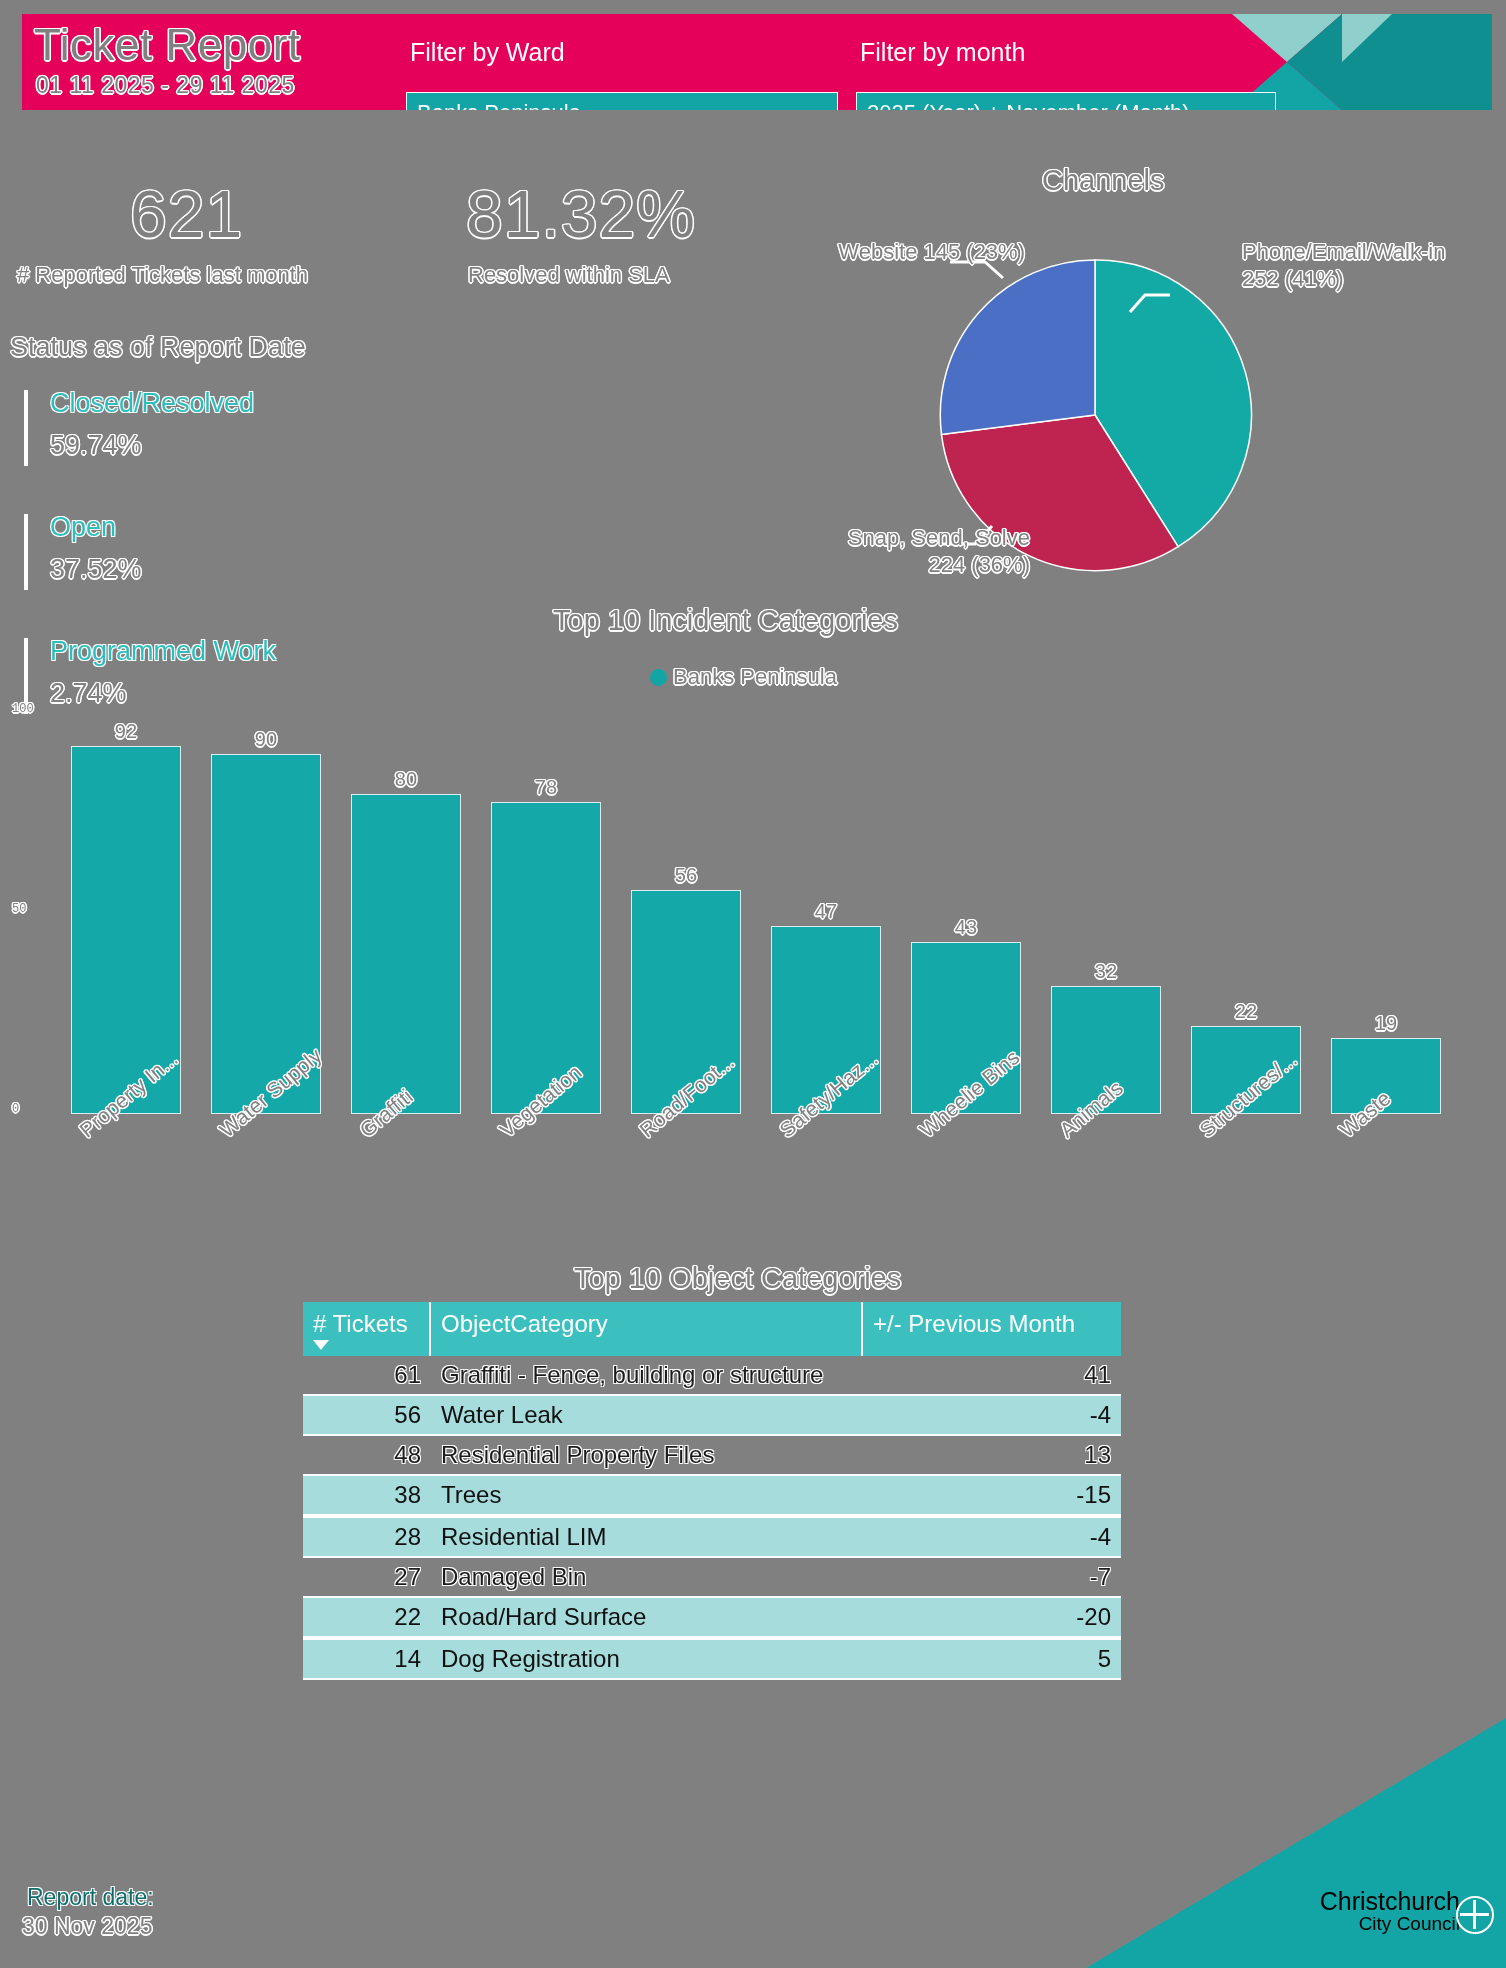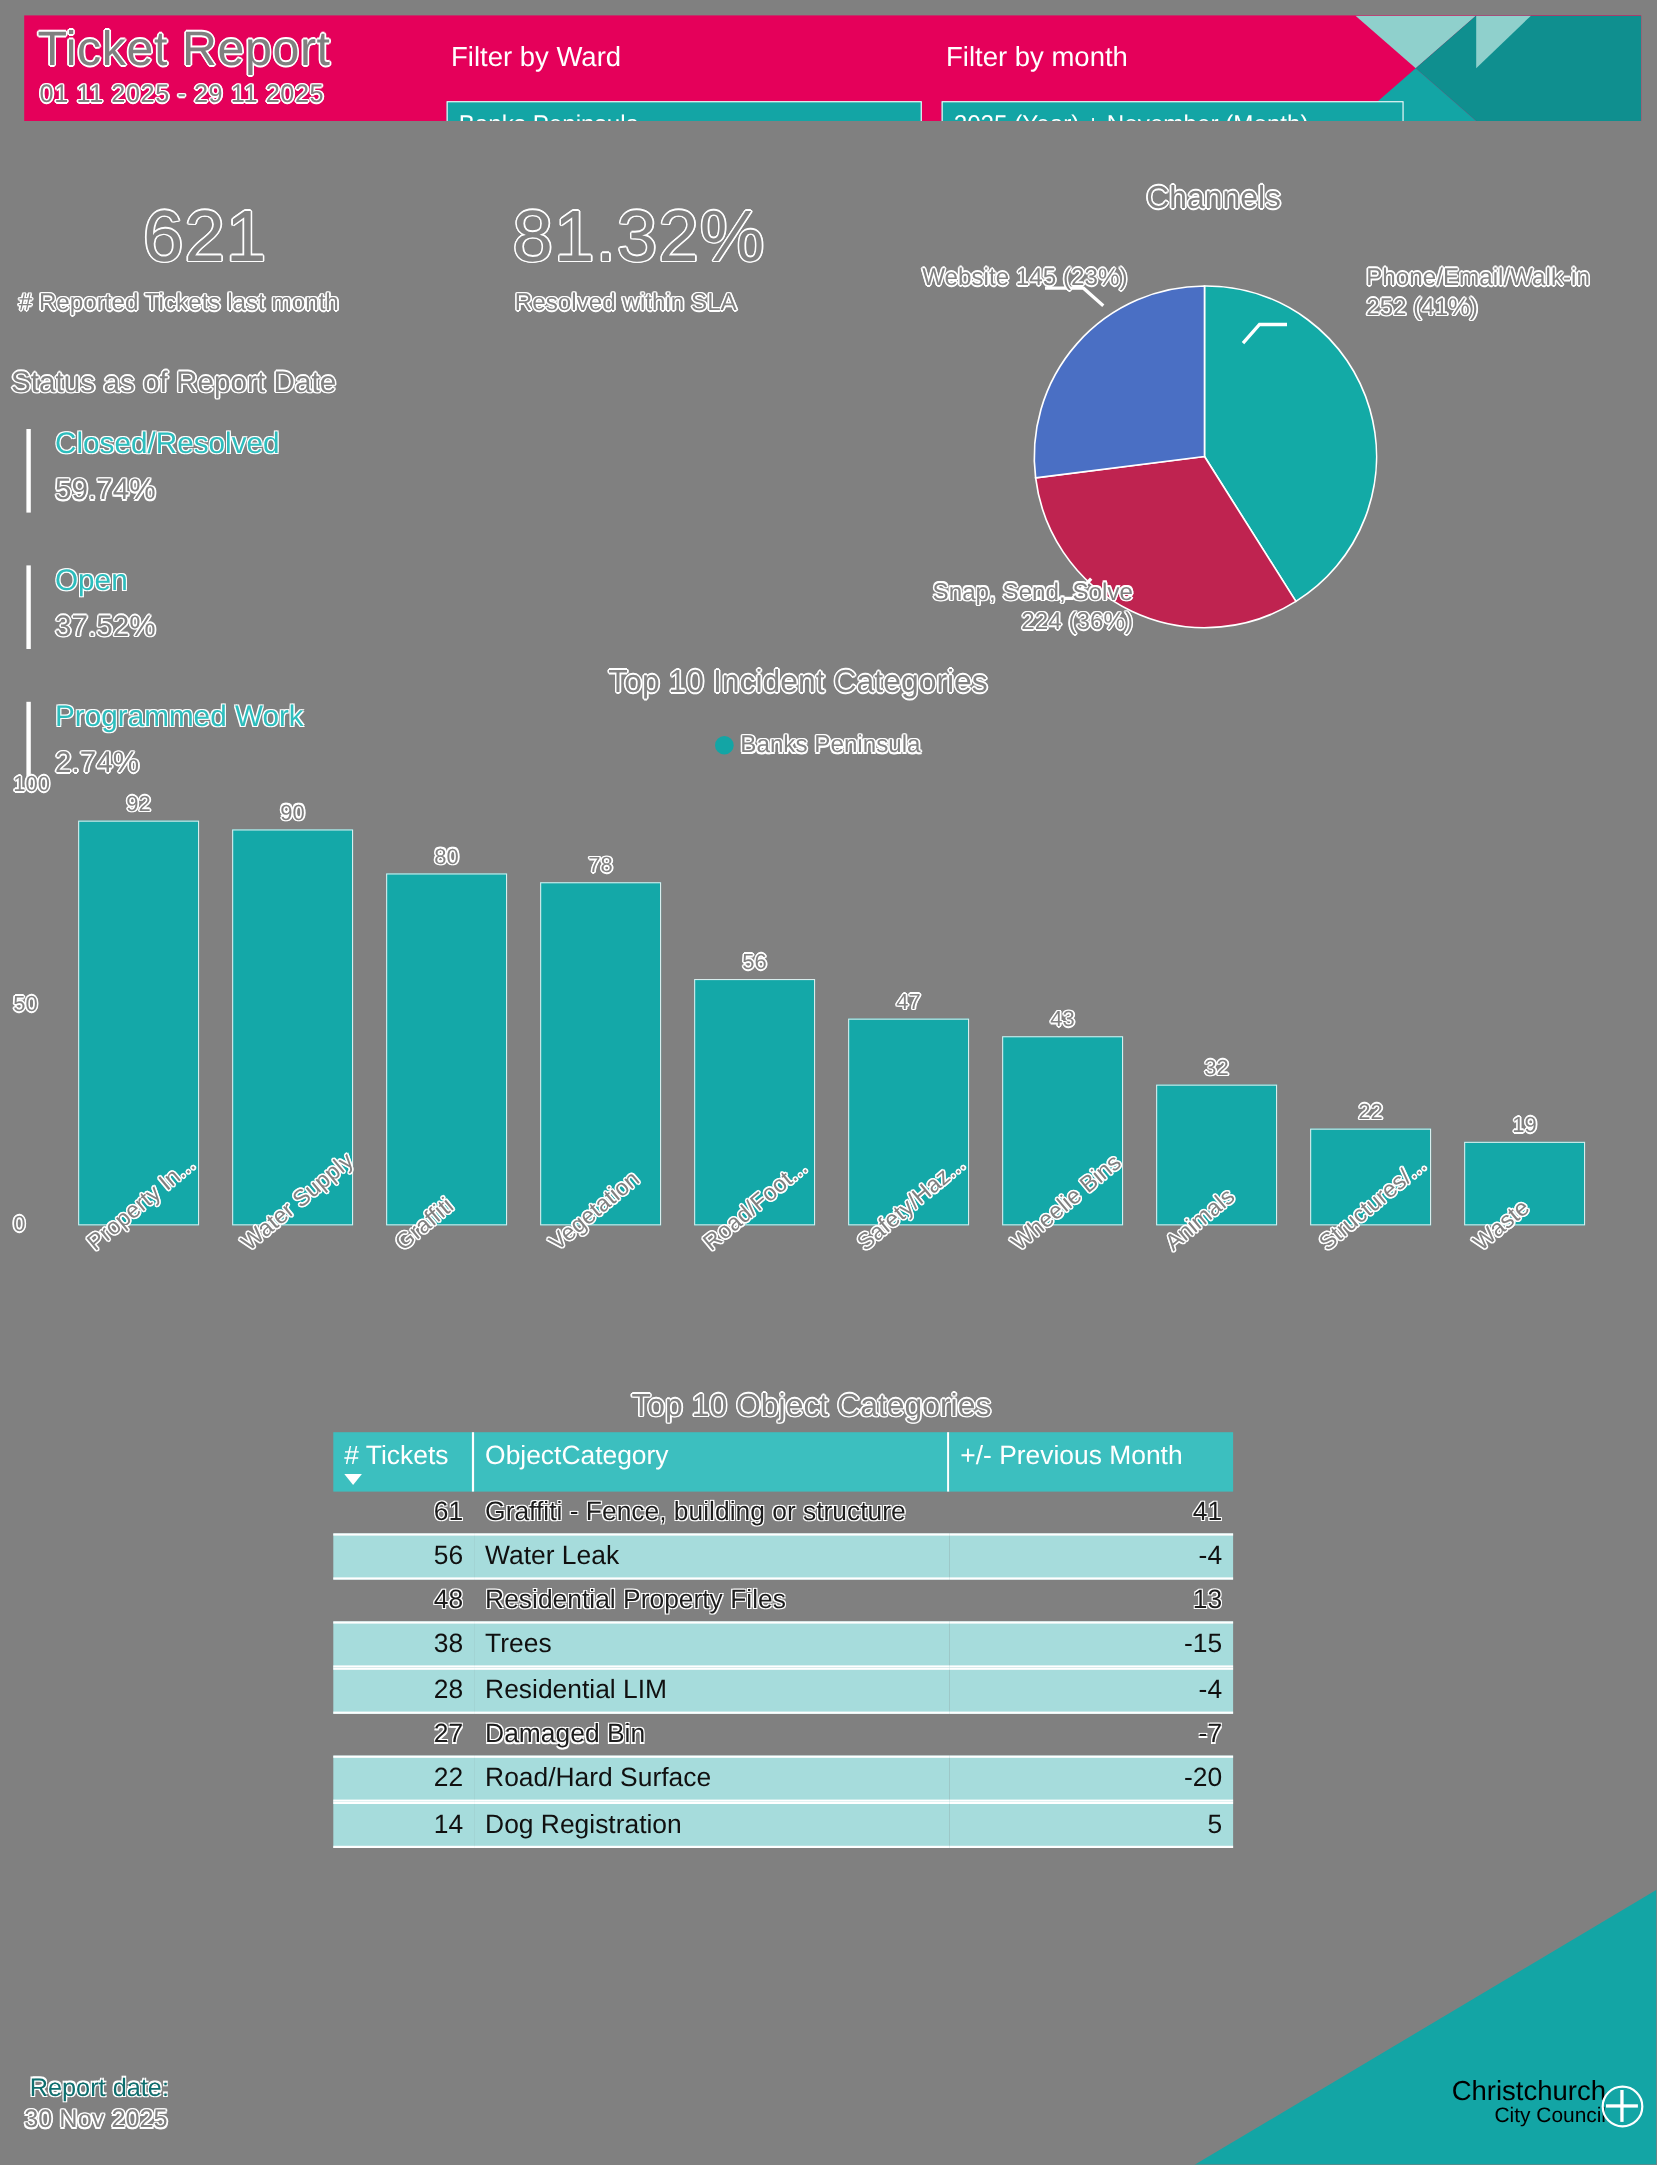--- a/index.html
+++ b/index.html
@@ -146,21 +146,21 @@
   }
   #bar-legend .dot {
     width: 17px; height: 17px; border-radius: 50%;
     background: #13a5a5; display: inline-block;
   }
   #barchart {
     position: absolute; left: 56px; top: 714px;
     width: 1400px; height: 450px;
   }
   .y-tick {
-    position: absolute; font-size: 20px;
+    position: absolute; font-size: 12px; font-family: Liberation Mono, monospace;
   }
   .bar {
     position: absolute;
     bottom: 0;
     background: #14a8a8;
     border: 1px solid #d8eded;
   }
   .bar-val {
     position: absolute;
     font-size: 20px;

